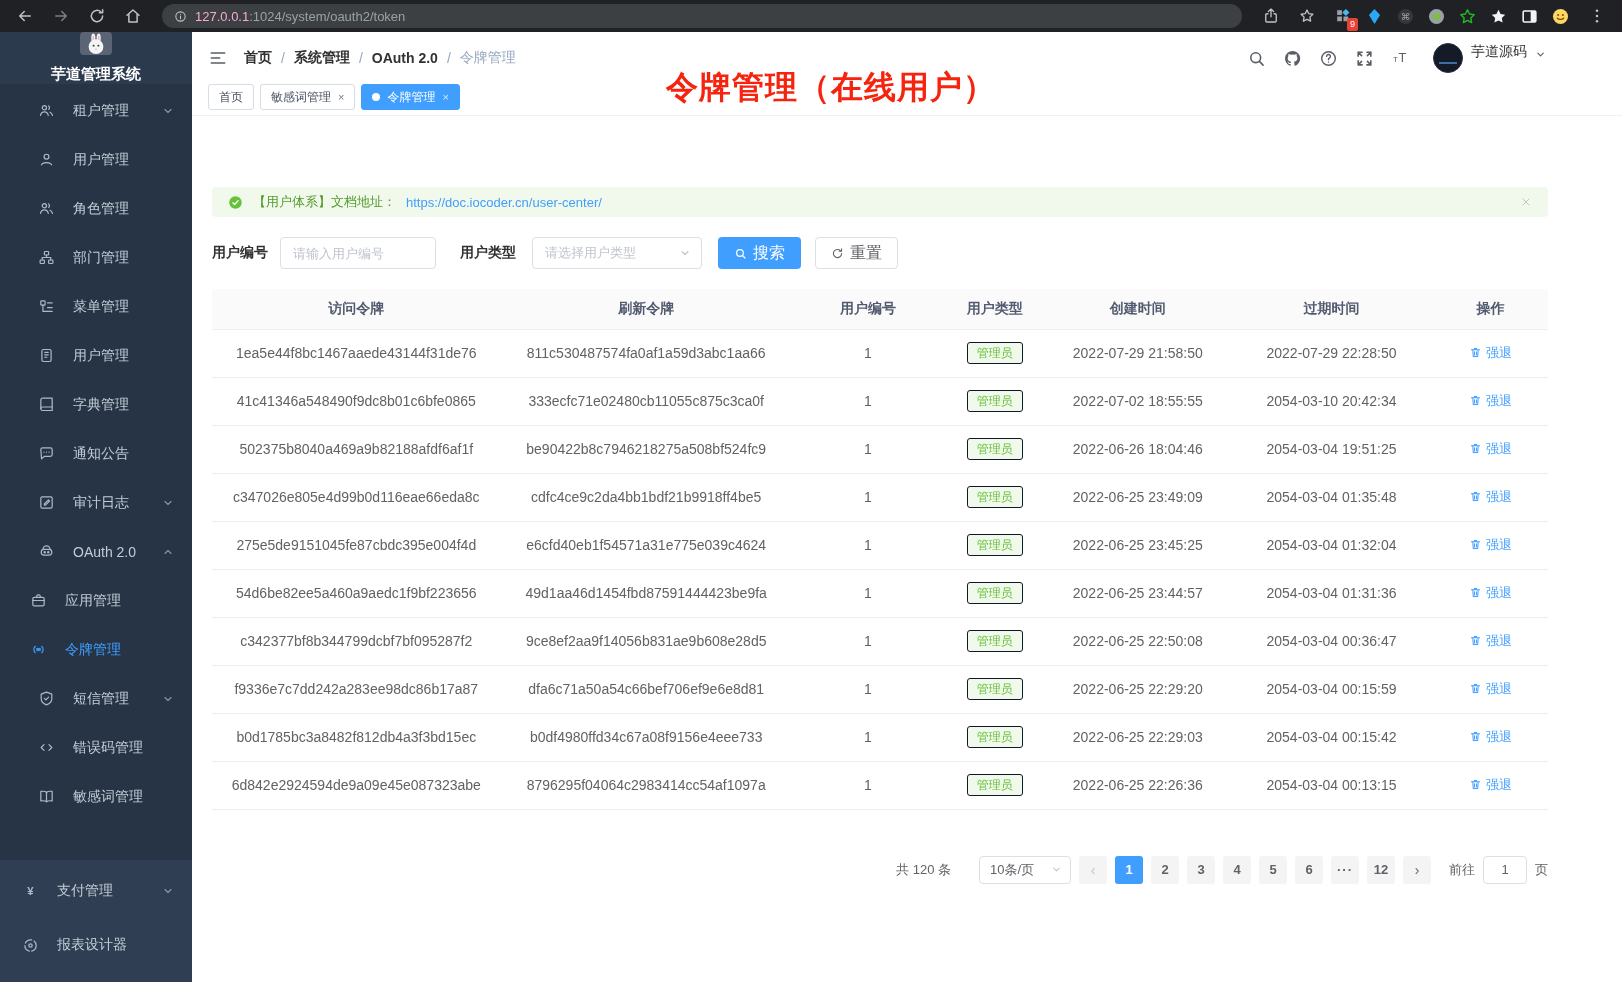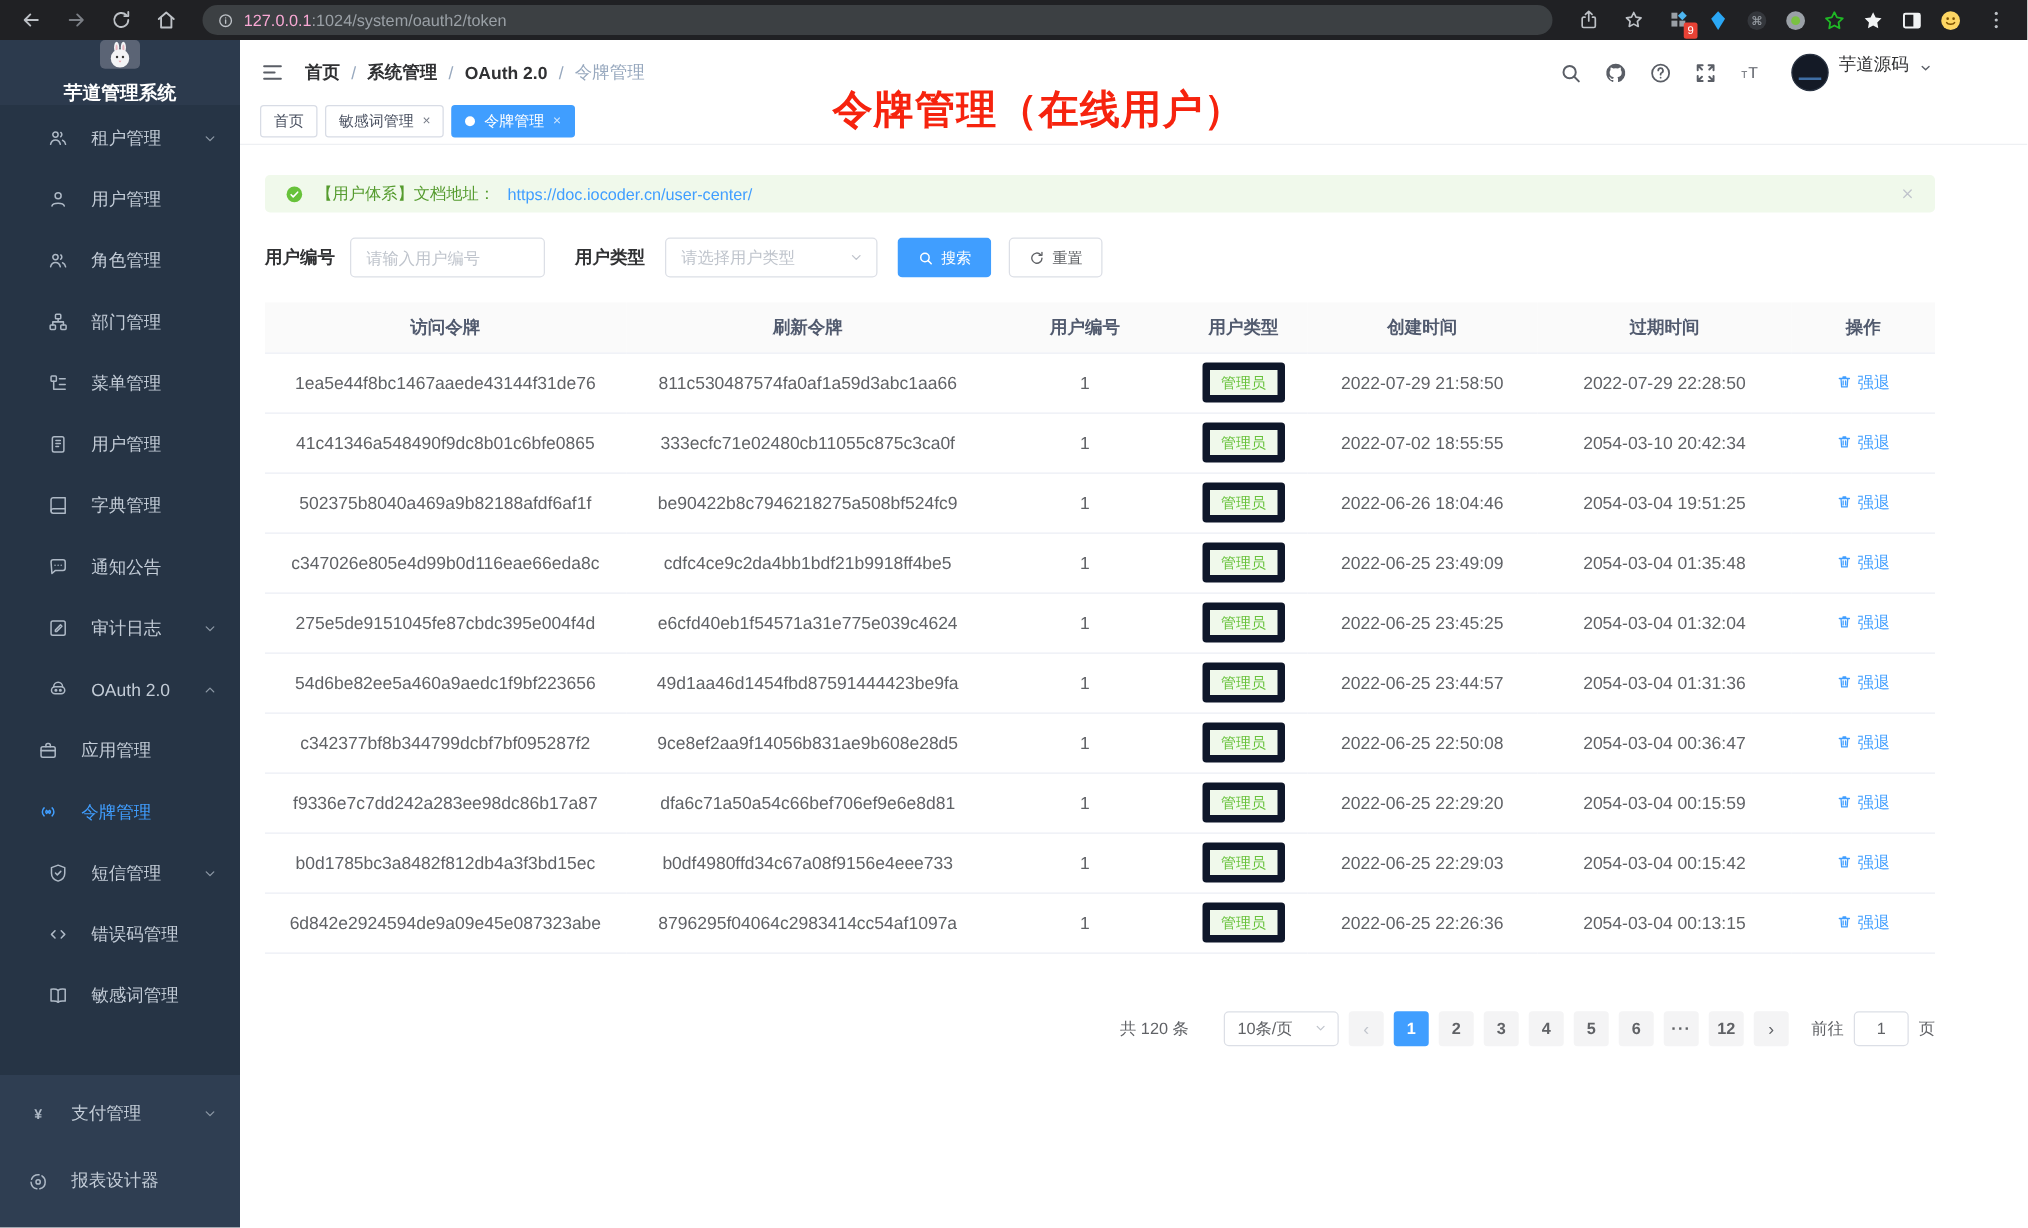--- a/index.html
+++ b/index.html
@@ -63,42 +63,42 @@
   .tag-tab .tab-dot { width:8px; height:8px; border-radius:50%; background:#fff; display:none; }
   .tag-tab.active { background:#409eff; border-color:#409eff; color:#fff; }
   .tag-tab.active .tab-dot { display:inline-block; }
   .tab-close { font-size:11px; color:inherit; opacity:.75; cursor:pointer; line-height:1; }
 
   
   .annotation { position:absolute; left:666px; top:66px; font-size:32px; font-weight:600; color:#f6230e; letter-spacing:1px; z-index:50; pointer-events:none; }
 
   
   .content { padding:24px 74px 0 20px; }
-  .alert { height:30px; background:#f0f9eb; border-radius:4px; display:flex; align-items:center; padding:0 16px; gap:10px; }
+  .alert { height:30px; background:#f0f9eb; border-radius:4px; display:flex; align-items:center; padding:0 16px; gap:10px;margin-top:47px; }
   .alert .alert-check { width:15px; height:15px; }
   .alert-text { font-size:13px; color:#559b2e; }
   .alert-link { font-size:13px; color:#409eff; text-decoration:none; cursor:pointer; }
   .alert-close { margin-left:auto; width:12px; height:12px; color:#c0c4cc; cursor:pointer; }
 
   .filter-row { display:flex; align-items:center; margin-top:20px; gap:10px; }
   .f-label { font-size:14px; font-weight:bold; color:#303133; margin-right:2px; }
   .f-input { width:156px; height:32px; border:1px solid #dcdfe6; border-radius:4px; padding:0 12px; font-size:13px; color:#606266; font-family:inherit; }
   .f-input::placeholder { color:#bfc4cc; }
   .f-select { width:170px; height:32px; border:1px solid #dcdfe6; border-radius:4px; padding:0 10px 0 12px; display:flex; align-items:center; justify-content:space-between; cursor:pointer; margin-left:4px; }
   .f-select .ph { font-size:13px; color:#bfc4cc; }
   .f-select .ic { width:12px; height:12px; color:#c0c4cc; }
-  .btn { height:32px; border-radius:4px; display:inline-flex; align-items:center; gap:6px; padding:0 15px; font-size:12px; cursor:pointer; border:1px solid transparent; }
+  .btn { height:32px; border-radius:4px; display:inline-flex; align-items:center; gap:6px; padding:0 15px; font-size:16px; cursor:pointer; border:1px solid transparent; }
   .btn .ic { width:13px; height:13px; }
   .btn-primary { background:#409eff; color:#fff; margin-left:6px; }
   .btn-plain { background:#fff; border-color:#dcdfe6; color:#606266; margin-left:4px; }
 
   table.grid { width:100%; border-collapse:collapse; margin-top:20px; table-layout:fixed; }
   .grid th { height:40px; background:#fafafa; font-size:14px; font-weight:600; color:#515a6e; text-align:center; border-bottom:1px solid #ebeef5; }
   .grid td { height:48px; font-size:14px; color:#606266; text-align:center; border-bottom:1px solid #ebeef5; white-space:nowrap; overflow:hidden; }
-  .badge-success { display:inline-block; padding:3px 9px; font-size:12px; color:#67c23a; background:#f0f9eb; border:6px solid #0f172a; border-radius:3px; line-height:1.2; }
+  .badge-success { display:inline-block; padding:3px 9px; font-size:12px; color:#67c23a; background:#f0f9eb; border:1px solid #0f172a; border-radius:3px; line-height:1.2; }
   .op-link { display:inline-flex; align-items:center; gap:4px; color:#409eff; font-size:13px; cursor:pointer; }
   .op-link .ic { width:13px; height:13px; }
 
   .pager { margin-top:46px; display:flex; justify-content:flex-end; align-items:center; gap:8px; font-size:13px; color:#606266; }
   .pg-total { margin-right:20px; }
   .pg-size { width:92px; height:28px; border:1px solid #dcdfe6; border-radius:4px; display:flex; align-items:center; justify-content:space-between; padding:0 8px 0 10px; cursor:pointer; }
   .pg-size .ic { width:11px; height:11px; color:#c0c4cc; }
   .pg-btn { min-width:28px; height:28px; background:#f4f4f5; border-radius:3px; display:inline-flex; align-items:center; justify-content:center; padding:0 6px; cursor:pointer; color:#606266; font-weight:600; font-size:13px; }
   .pg-btn.arrow { font-weight:400; font-size:14px; }
   .pg-btn.disabled { color:#c0c4cc; cursor:default; }

